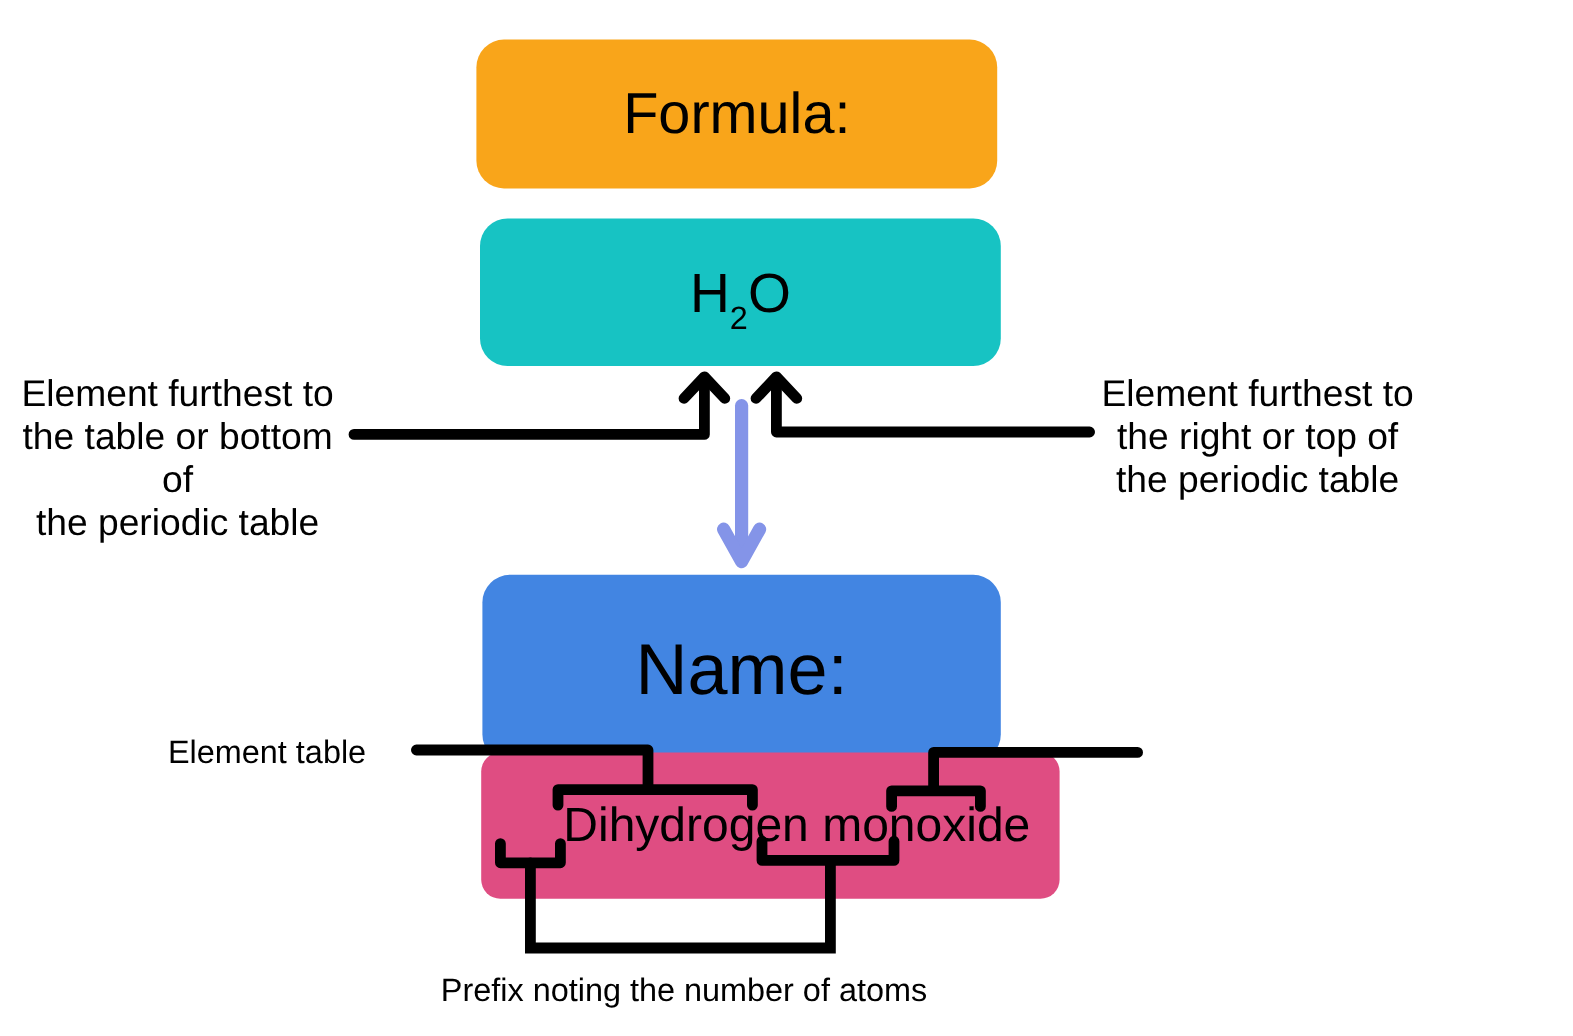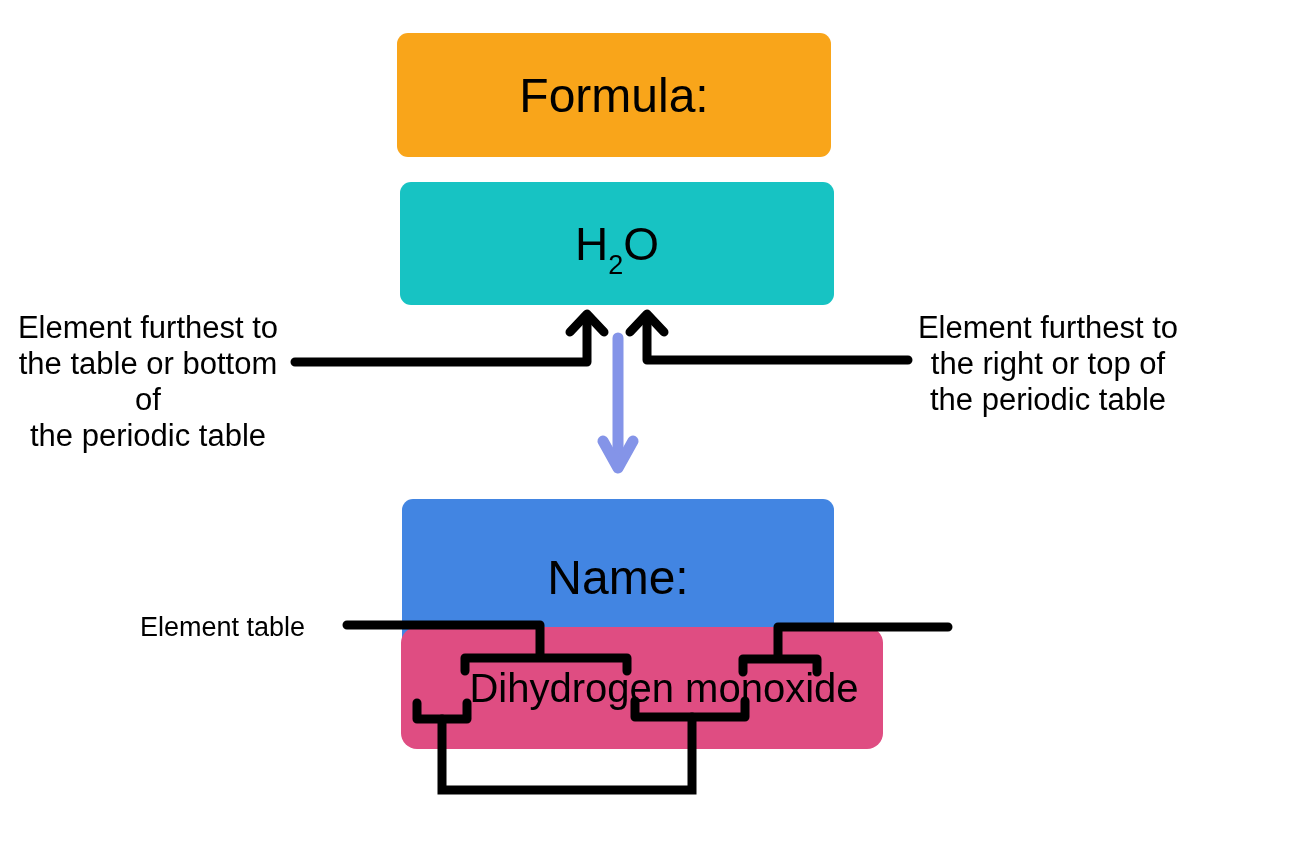--- a/index.html
+++ b/index.html
@@ -7,26 +7,26 @@
     position:relative;
     width:1311px;height:863px;
     background:#ffffff;
     font-family:"Liberation Sans","DejaVu Sans",sans-serif;
     color:#000;
     overflow:hidden;
   }
   .box{
     position:absolute;
     display:flex;align-items:center;justify-content:center;
-    border-radius:11px;
+    border-radius:23px;
     color:#000;
   }
   .box-formula{left:397px;top:33px;width:434px;height:124px;background:#F9A51A;font-size:48px;}
   .box-h2o{left:400px;top:182px;width:434px;height:123px;background:#17C3C3;font-size:46px;}
-  .box-name{left:402px;top:479px;width:432px;height:156px;background:#4285E2;font-size:48px;margin-top:20px;}
+  .box-name{left:402px;top:479px;width:432px;height:156px;background:#4285E2;font-size:60px;}
   .box-dhmo{left:401px;top:627px;width:438px;height:122px;background:#DF4D82;font-size:40px;border-radius:16px;padding-left:44px;}
   .sub2{font-size:27px;align-self:flex-end;line-height:1;padding-bottom:26px;}
   .ann{
     position:absolute;
     font-size:31px;line-height:36px;text-align:center;
   }
   .ann-left{left:6px;top:310px;width:284px;}
   .ann-right{left:903px;top:310px;width:290px;}
   .lbl{position:absolute;font-size:27px;line-height:34px;white-space:nowrap;}
   .lbl-element-name{left:140px;top:610px;}
@@ -63,20 +63,21 @@
     <div>the periodic table</div>
   </div>
 
   <div class="ann ann-right">
     <div>Element furthest to</div>
     <div>the right or top of</div>
     <div>the periodic table</div>
   </div>
 
   <div class="lbl lbl-element-name">Element table</div>
+  <div class="lbl lbl-prefix">Prefix noting the number of atoms</div>
 
   <svg class="overlay" width="1311" height="863" viewBox="0 0 1311 863">
 
     <g fill="none" stroke="#000000" stroke-width="9" stroke-linecap="round" stroke-linejoin="round">
       <path d="M295,362 L587,362 L587,322"></path>
       <path d="M570,332 L587,314 L604,332"></path>
     </g>
 
     <g fill="none" stroke="#000000" stroke-width="9" stroke-linecap="round" stroke-linejoin="round">
       <path d="M908,360 L647,360 L647,322"></path>

